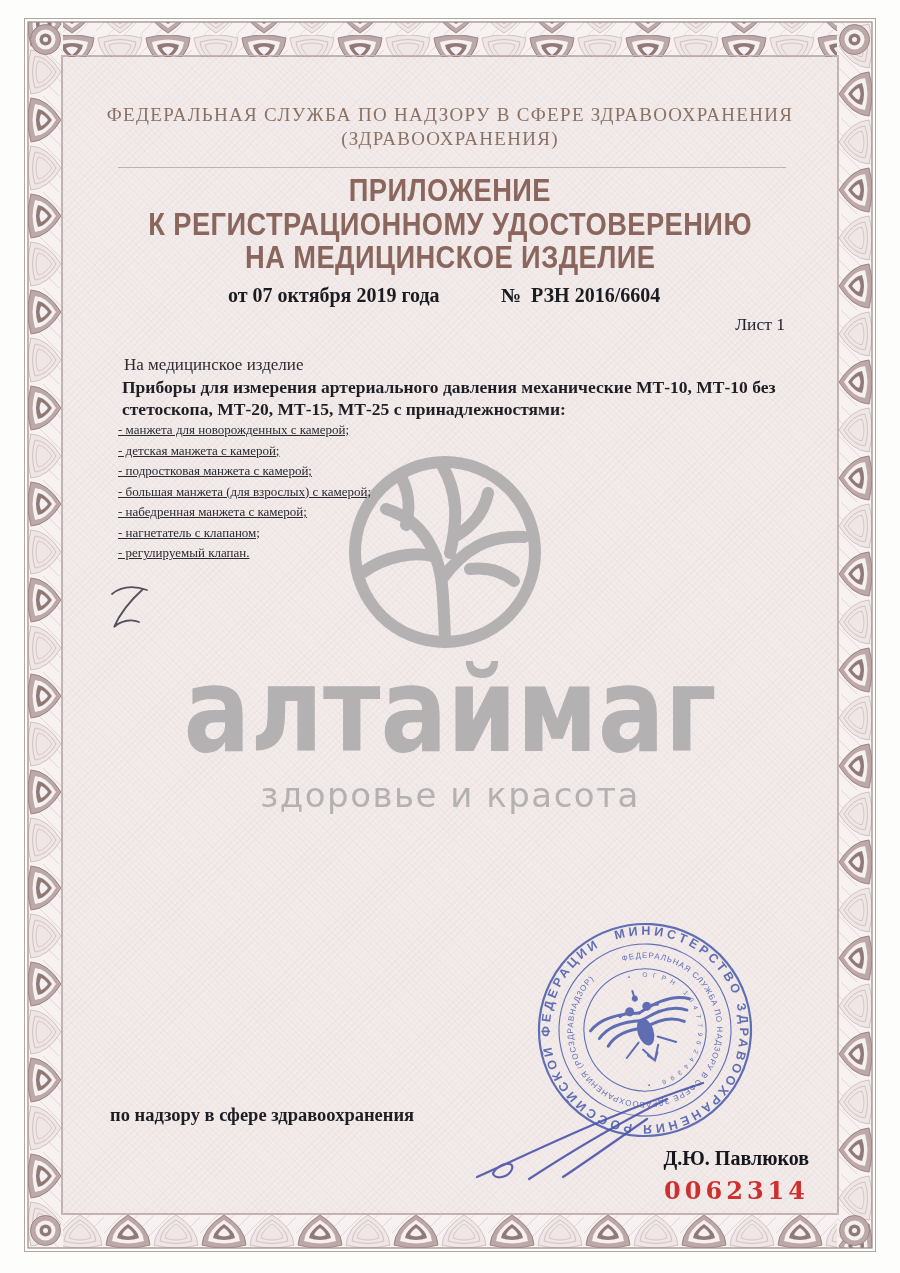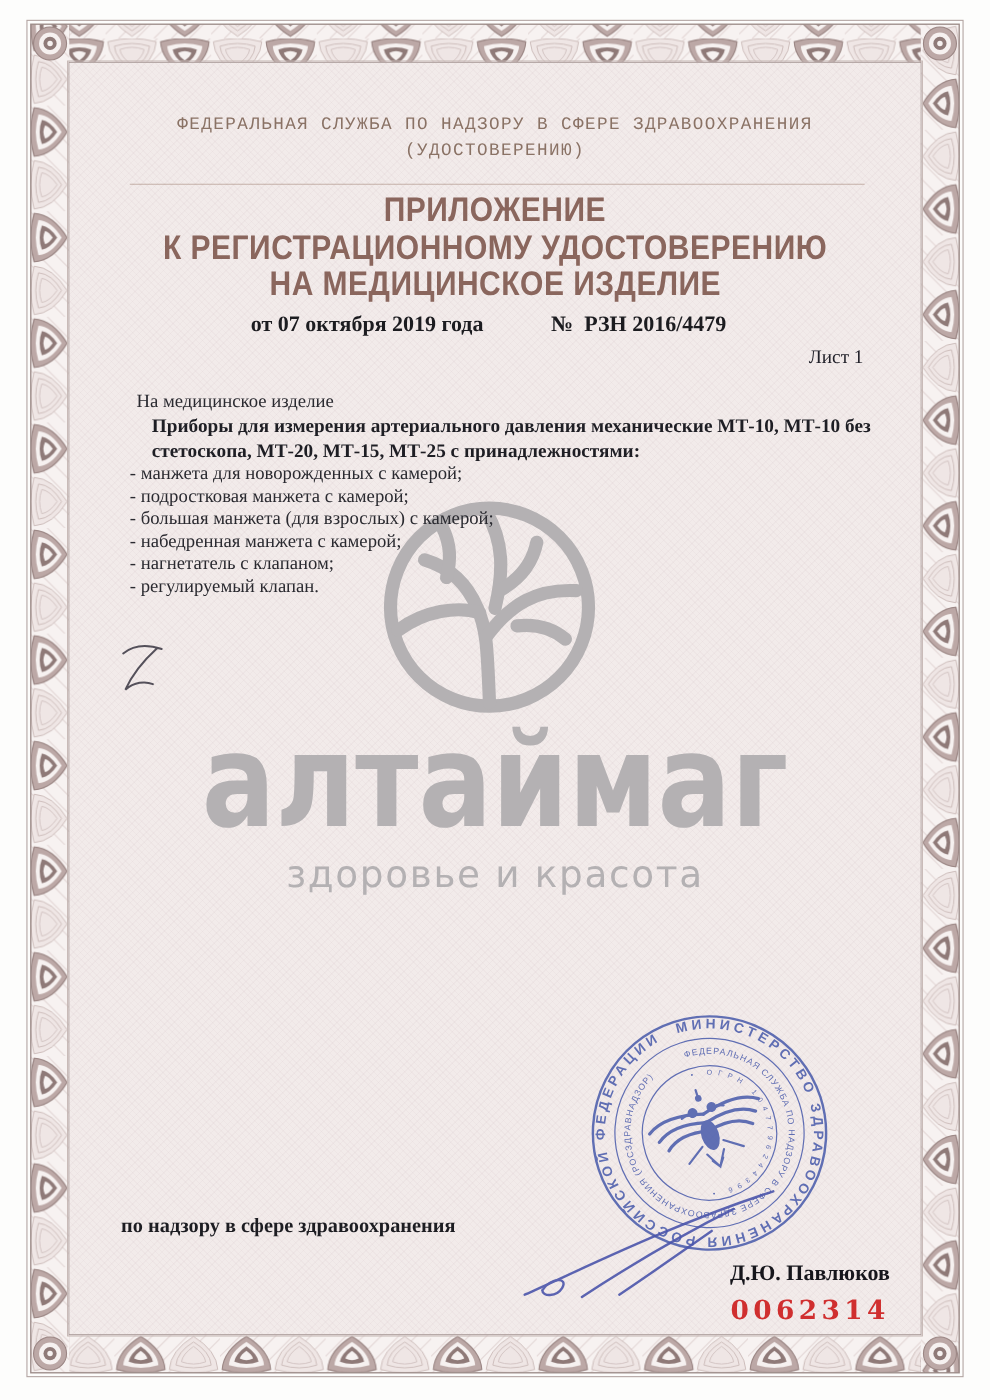--- a/index.html
+++ b/index.html
@@ -8,29 +8,29 @@
   .border-svg{position:absolute;left:0;top:0;z-index:0;}
   .content{
     position:absolute;left:63px;top:57px;width:774px;height:1156px;z-index:1;
     background-color:#f2ebea;
     background-image:
       repeating-linear-gradient(45deg, rgba(190,160,170,.07) 0 1px, transparent 1px 4px),
       repeating-linear-gradient(-45deg, rgba(170,140,150,.06) 0 1px, transparent 1px 5px);
   }
   .abs{position:absolute;}
   .ctr{left:0;width:100%;text-align:center;}
-  .hdr{font-size:16px;letter-spacing:1.3px;color:#8a7265;font-family:Liberation Mono, monospace;}
+  .hdr{font-size:19px;letter-spacing:1.3px;color:#8a7265;}
   .divider{border-top:1px solid rgba(160,130,115,.55);height:0;}
   .title-line{font-family:"Liberation Sans",sans-serif;font-weight:700;font-size:31px;
     color:#8a665d;letter-spacing:.5px;transform:scaleX(.88);transform-origin:50% 50%;white-space:nowrap;}
   .dateline{font-weight:700;font-size:20px;color:#1c1c20;white-space:pre;}
   .sheet{font-size:17.5px;color:#22222a;}
   .body-txt{font-size:17px;color:#2a2a30;}
-  .product{font-weight:700;font-size:17.5px;line-height:21.5px;color:#1e1e24;margin-left:16px;}
-  .list-item{font-size:17px;line-height:20.5px;color:#2a2a30;white-space:nowrap;}
+  .product{font-weight:700;font-size:17.5px;line-height:21.5px;color:#1e1e24;}
+  .list-item{font-size:13px;line-height:20.5px;color:#2a2a30;white-space:nowrap;text-decoration:underline;}
   .wm{color:#b4b1b3;}
   .brand{font-family:"DejaVu Sans",sans-serif;font-weight:700;font-size:118px;line-height:122px;
     transform:scaleX(.84);transform-origin:50% 50%;white-space:nowrap;}
   .tagline{font-family:"DejaVu Sans",sans-serif;font-size:34px;letter-spacing:1.5px;line-height:36px;}
   .position{font-weight:700;font-size:18.5px;line-height:24px;color:#1d1d22;}
   .signer{font-weight:700;font-size:20px;color:#16161c;}
   .serial{font-family:"DejaVu Serif",serif;font-size:24px;letter-spacing:4px;color:#d02f2f;font-weight:bold;}
   svg text{font-family:"Liberation Sans",sans-serif;}
 </style>
 </head>
@@ -109,41 +109,42 @@
         <path d="M108 84 C126 74 138 60 142 40" stroke-width="12"></path>
         <path d="M60 72 C64 56 64 42 56 26" stroke-width="12"></path>
         <path d="M124 116 C142 114 156 118 168 128" stroke-width="12"></path>
       </g>
     </svg>
 
     <div class="abs ctr wm brand" style="top:592px;">алтаймаг</div>
     <div class="abs ctr wm tagline" style="top:720px;text-align:center;">здоровье и красота</div>
 
     <div class="abs ctr hdr" style="top:47px;">ФЕДЕРАЛЬНАЯ СЛУЖБА ПО НАДЗОРУ В СФЕРЕ ЗДРАВООХРАНЕНИЯ</div>
-    <div class="abs ctr hdr" style="top:71px;">(УДОСТОВЕРЕНИЮ)</div>
+    <div class="abs ctr hdr" style="top:71px;">(ЗДРАВООХРАНЕНИЯ)</div>
 
     <div class="abs divider" style="top:110px;left:55px;width:668px;"></div>
 
     <div class="abs ctr" style="top:150px;">
       <span class="title-line" style="display:inline-block">К РЕГИСТРАЦИОННОМУ УДОСТОВЕРЕНИЮ</span></div>
     <div class="abs ctr" style="top:116px;">
       <span class="title-line" style="display:inline-block">ПРИЛОЖЕНИЕ</span></div>
     <div class="abs ctr" style="top:183px;">
       <span class="title-line" style="display:inline-block">НА МЕДИЦИНСКОЕ ИЗДЕЛИЕ</span></div>
 
     <div class="abs dateline" style="top:227px;left:165px;">от 07 октября 2019 года</div>
-    <div class="abs dateline" style="top:227px;left:438px;">№  РЗН 2016/4479</div>
+    <div class="abs dateline" style="top:227px;left:438px;">№  РЗН 2016/6604</div>
 
     <div class="abs sheet" style="top:257px;right:52px;">Лист 1</div>
 
     <div class="abs body-txt" style="top:298px;left:61px;">На медицинское изделие</div>
     <div class="abs product" style="top:320px;left:59px;width:692px;">Приборы для измерения артериального давления механические МТ-10, МТ-10 без стетоскопа, МТ-20, МТ-15, МТ-25 с принадлежностями:</div>
 
     <div class="abs" style="top:363px;left:55px;">
       <div class="list-item">- манжета для новорожденных с камерой;</div>
+      <div class="list-item">- детская манжета с камерой;</div>
       <div class="list-item">- подростковая манжета с камерой;</div>
       <div class="list-item">- большая манжета (для взрослых) с камерой;</div>
       <div class="list-item">- набедренная манжета с камерой;</div>
       <div class="list-item">- нагнетатель с клапаном;</div>
       <div class="list-item">- регулируемый клапан.</div>
     </div>
 
     <svg class="abs" style="left:44px;top:524px;" width="52" height="60" viewBox="0 0 52 60">
       <path d="M5 13 C16 4 28 5 40 9 M36 8 C25 18 14 30 7 46 C15 39 25 38 32 41" stroke="#54505a" stroke-width="1.8" fill="none" stroke-linecap="round"></path>
     </svg>

